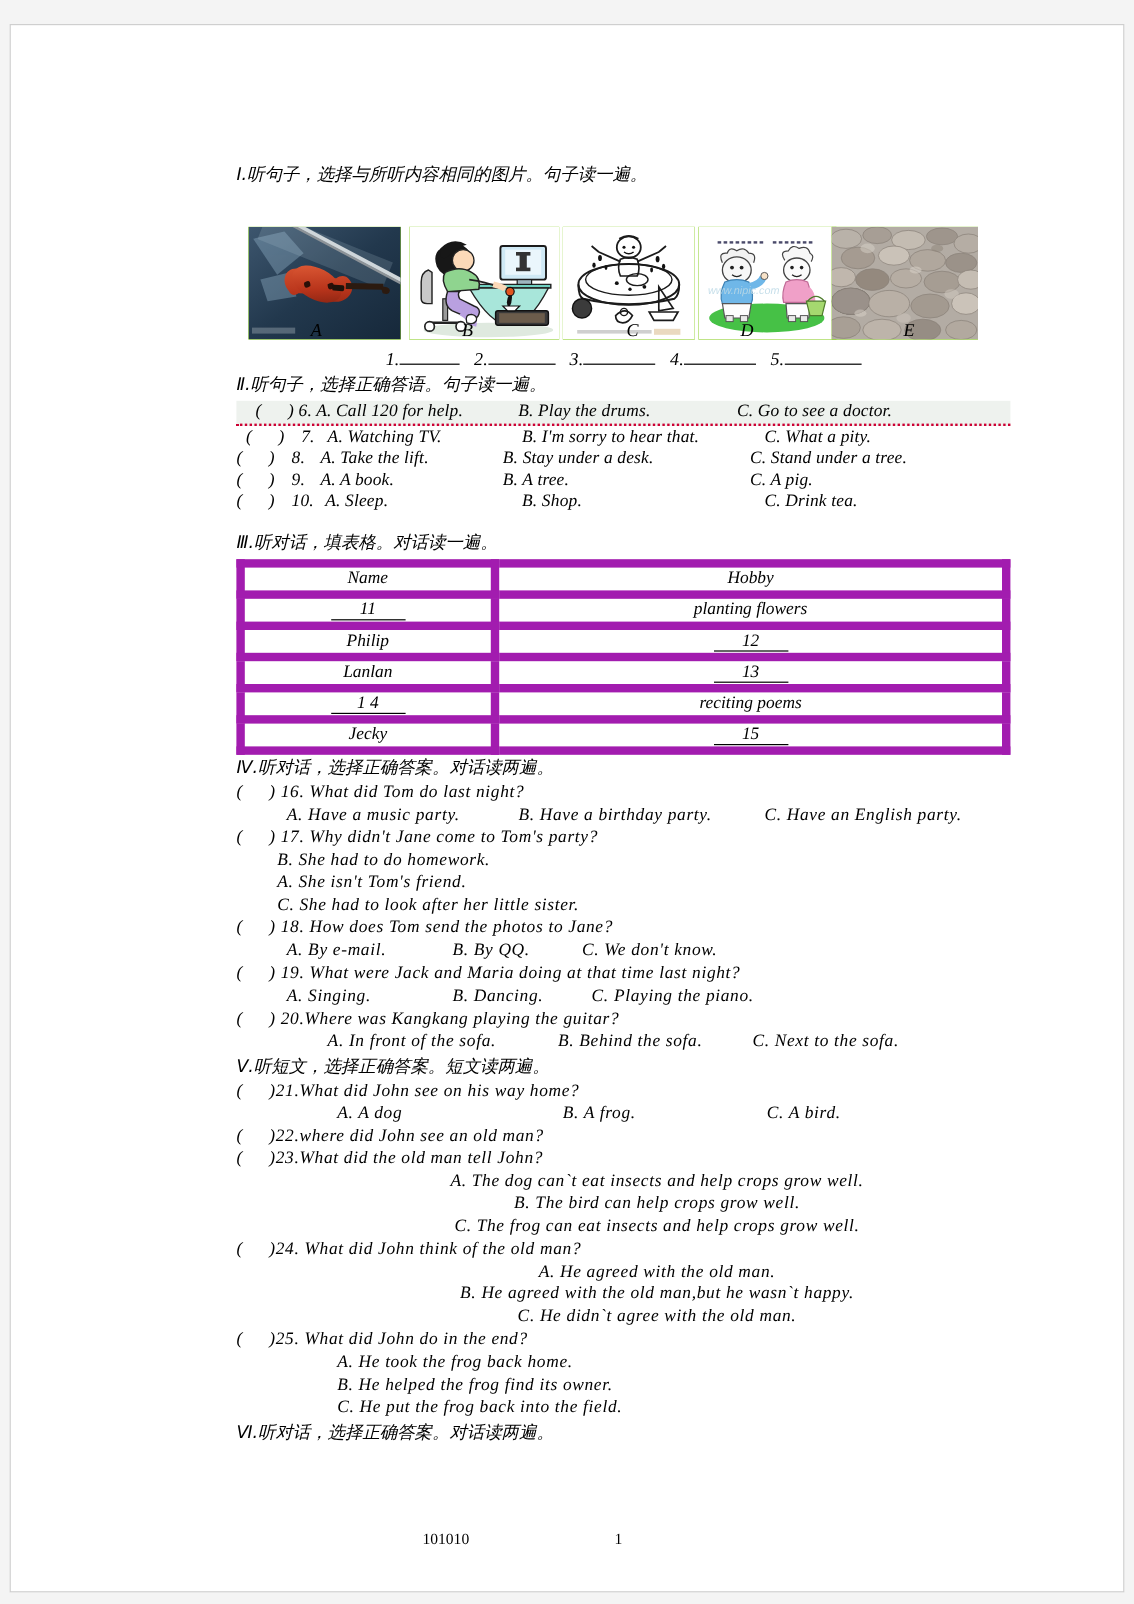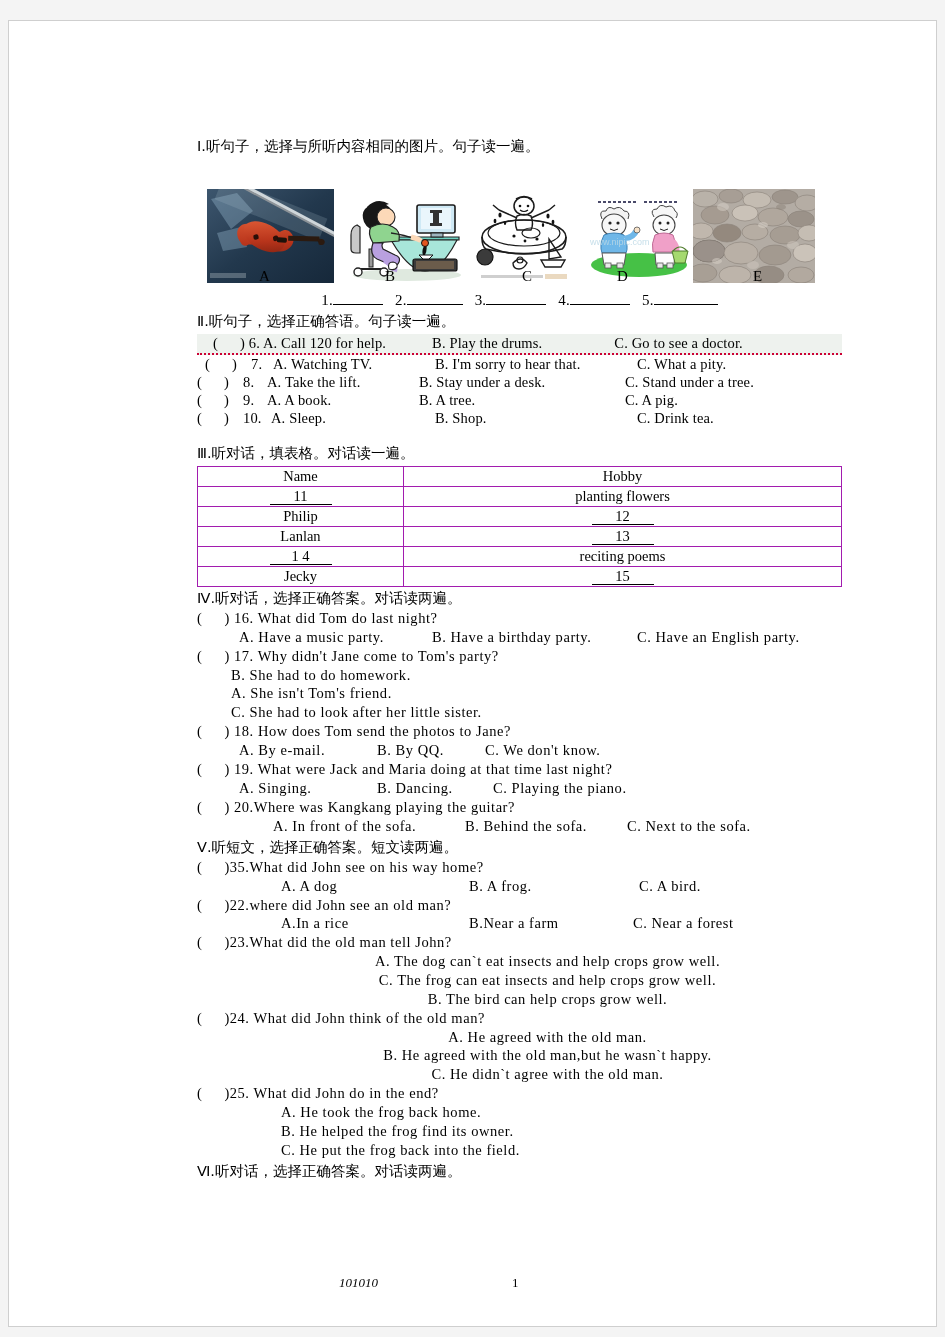--- a/index.html
+++ b/index.html
@@ -22,20 +22,21 @@
     background: #ffffff;
     border: 1px solid #cfcfcf;
     box-sizing: border-box;
     overflow: hidden;
   }
   .content {
     position: absolute;
     left: 188px;
     top: 115px;
     width: 645px;
+    font-style: italic;
   }
 
   
   .sec-head {
     font-family: "DejaVu Sans", "Liberation Sans", sans-serif;
     font-size: 14.5px;
     color: #000;
     letter-spacing: 0px;
     white-space: nowrap;
     line-height: 1.45;
@@ -109,21 +110,21 @@
   .colwrap > span { position: absolute; top: 0; }
 
   
   table.hobby {
     border-collapse: collapse;
     width: 645px;
     margin-top: 2px;
     table-layout: fixed;
   }
   table.hobby td {
-    border: 1px solid #a21caf;
+    border: 7px solid #a21caf;
     height: 19px;
     text-align: center;
     font-size: 14.5px;
     padding: 0;
     line-height: 19px;
   }
   table.hobby td.name { width: 205px; }
   .cellblank {
     display: inline-block;
     border-bottom: 1px solid #000;
@@ -132,21 +133,21 @@
   }
 
   
   .footer {
     position: absolute;
     left: 188px;
     top: 1254px;
     width: 645px;
     font-size: 13px;
   }
-  .footer .code { position: absolute; left: 142px; top: 0; font-style: italic; }
+  .footer .code { position: absolute; left: 155px; top: 0; }
   .footer .pgno { position: absolute; left: 315px; top: 0; }
 
   .gapsm { display: inline-block; width: 12px; }
   .gapmd { display: inline-block; width: 26px; }
   .gaplg { display: inline-block; width: 46px; }
 </style>
 </head>
 <body>
 
 <div class="page">
@@ -501,43 +502,38 @@
       <span style="left:76px">A. In front of the sofa.</span>
       <span style="left:268px">B. Behind the sofa.</span>
       <span style="left:430px">C. Next to the sofa.</span>
     </div>
 
     <div class="sec-head" style="margin-top:1px">
       <span>Ⅴ.听短文，选择正确答案。短文读两遍。</span>
     </div>
 
     <div class="q sp">
-      <span class="paren">(<span class="gap"></span></span><span>)35.What did John see on his way home?</span>
+      <span class="paren">(<span class="gap"></span></span><span>)21.What did John see on his way home?</span>
     </div>
     <div class="q sp colwrap" style="height:19px">
       <span style="left:84px">A. A dog</span>
       <span style="left:272px">B. A frog.</span>
       <span style="left:442px">C. A bird.</span>
     </div>
 
     <div class="q sp">
       <span class="paren">(<span class="gap"></span></span><span>)22.where did John see an old man?</span>
     </div>
-    <div class="q sp colwrap" style="height:19px">
-      <span style="left:84px">A.In a rice</span>
-      <span style="left:272px">B.Near a farm</span>
-      <span style="left:436px">C. Near a forest</span>
-    </div>
 
     <div class="q sp">
       <span class="paren">(<span class="gap"></span></span><span>)23.What did the old man tell John?</span>
     </div>
     <div class="q sp indent-3"><span>A.  The dog can`t eat insects and help crops grow well.</span></div>
+    <div class="q sp indent-3"><span>B.  The bird can help crops grow well.</span></div>
     <div class="q sp indent-3"><span>C.  The frog can eat insects and help crops grow well.</span></div>
-    <div class="q sp indent-3"><span>B.  The bird can help crops grow well.</span></div>
 
     <div class="q sp">
       <span class="paren">(<span class="gap"></span></span><span>)24. What did John think of the old man?</span>
     </div>
     <div class="q sp indent-3"><span>A.  He agreed with the old man.</span></div>
     <div class="q sp indent-3"><span>B.  He agreed with the old man,but he wasn`t happy.</span></div>
     <div class="q sp indent-3"><span>C.  He didn`t agree with the old man.</span></div>
 
     <div class="q sp">
       <span class="paren">(<span class="gap"></span></span><span>)25. What did John do in the end?</span>

